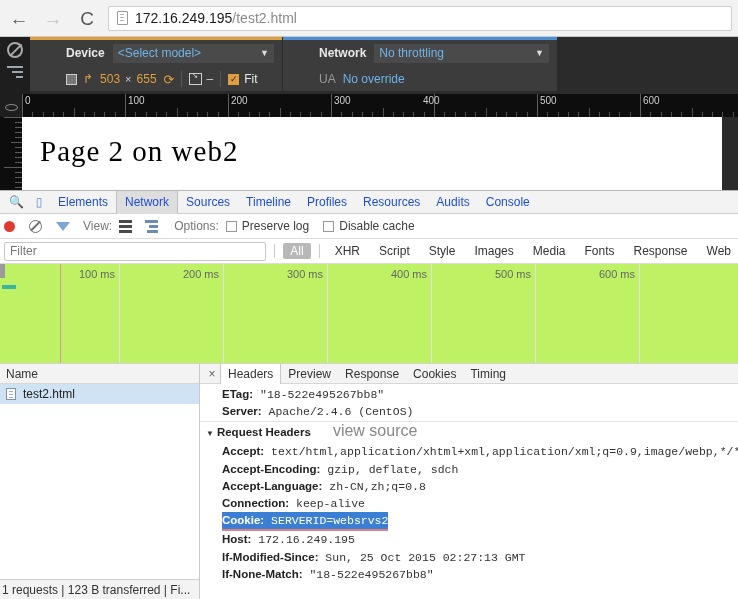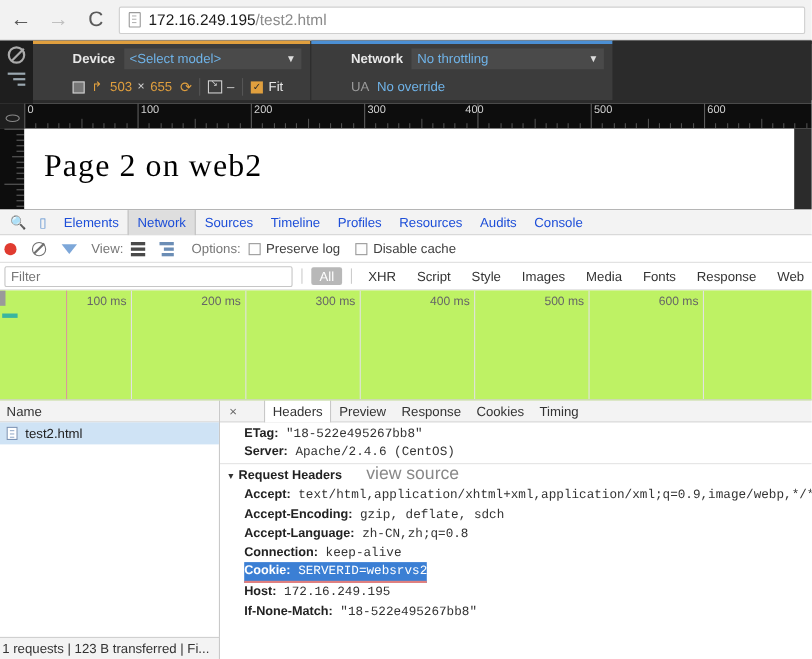--- a/index.html
+++ b/index.html
@@ -518,21 +518,21 @@
             <div class="row-item">
               <span class="doc-ico"></span>
               <span>test2.html</span>
             </div>
           </div>
       </div>
 
       <div class="nw-right">
         <div class="sub-tabbar">
           <span class="close-x">×</span>
-          <span id="sub-tabs" style="display:flex;margin-left:20px;">
+          <span id="sub-tabs" style="display:flex;">
               <span class="sub-tab active">Headers</span>
               <span class="sub-tab">Preview</span>
               <span class="sub-tab">Response</span>
               <span class="sub-tab">Cookies</span>
               <span class="sub-tab">Timing</span>
             </span>
         </div>
         <div class="hdr-scroll">
           <div id="resp-lines">
               <div class="hdr-line"><span><span class="hdr-name">ETag:</span><span> "18-522e495267bb8"</span></span></div>
@@ -541,20 +541,21 @@
           <div class="hdr-section">
             <span class="tri">▼</span><span>Request Headers</span><span class="view-src">view source</span>
           </div>
           <div id="req-lines">
               <div class="hdr-line"><span><span class="hdr-name">Accept:</span><span> text/html,application/xhtml+xml,application/xml;q=0.9,image/webp,*/*;q=</span></span></div>
               <div class="hdr-line"><span><span class="hdr-name">Accept-Encoding:</span><span> gzip, deflate, sdch</span></span></div>
               <div class="hdr-line"><span><span class="hdr-name">Accept-Language:</span><span> zh-CN,zh;q=0.8</span></span></div>
               <div class="hdr-line"><span><span class="hdr-name">Connection:</span><span> keep-alive</span></span></div>
               <div class="hdr-line"><span class="hl underline-red"><span class="hdr-name">Cookie:</span><span> SERVERID=websrvs2</span></span></div>
               <div class="hdr-line"><span><span class="hdr-name">Host:</span><span> 172.16.249.195</span></span></div>
+              <div class="hdr-line"><span><span class="hdr-name">If-Modified-Since:</span><span> Sun, 25 Oct 2015 02:27:13 GMT</span></span></div>
               <div class="hdr-line"><span><span class="hdr-name">If-None-Match:</span><span> "18-522e495267bb8"</span></span></div>
             </div>
         </div>
       </div>
     </div>
 
     <div class="nw-status">1 requests | 123 B transferred | Fi...</div>
   </div>
 </div>
 

